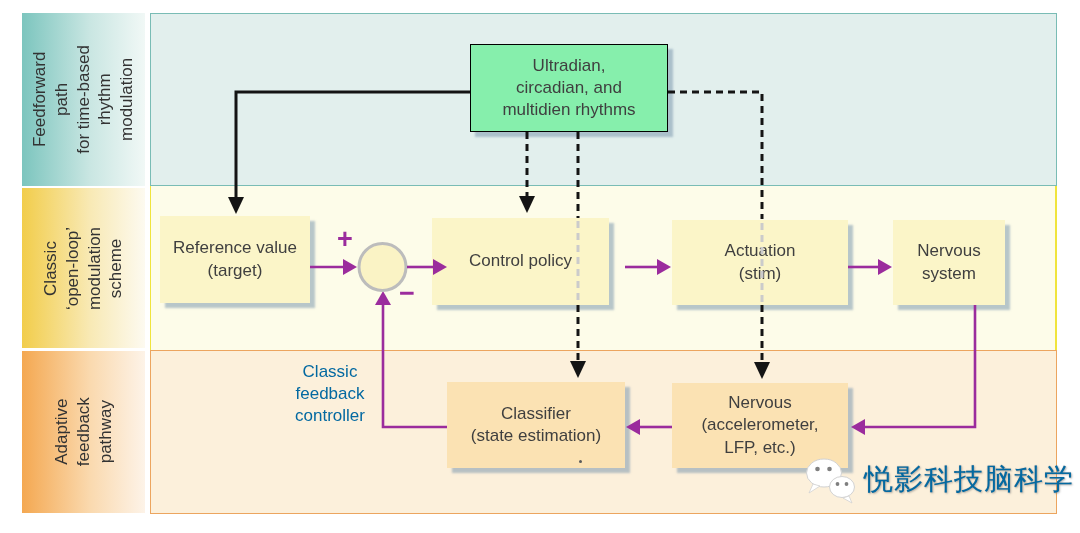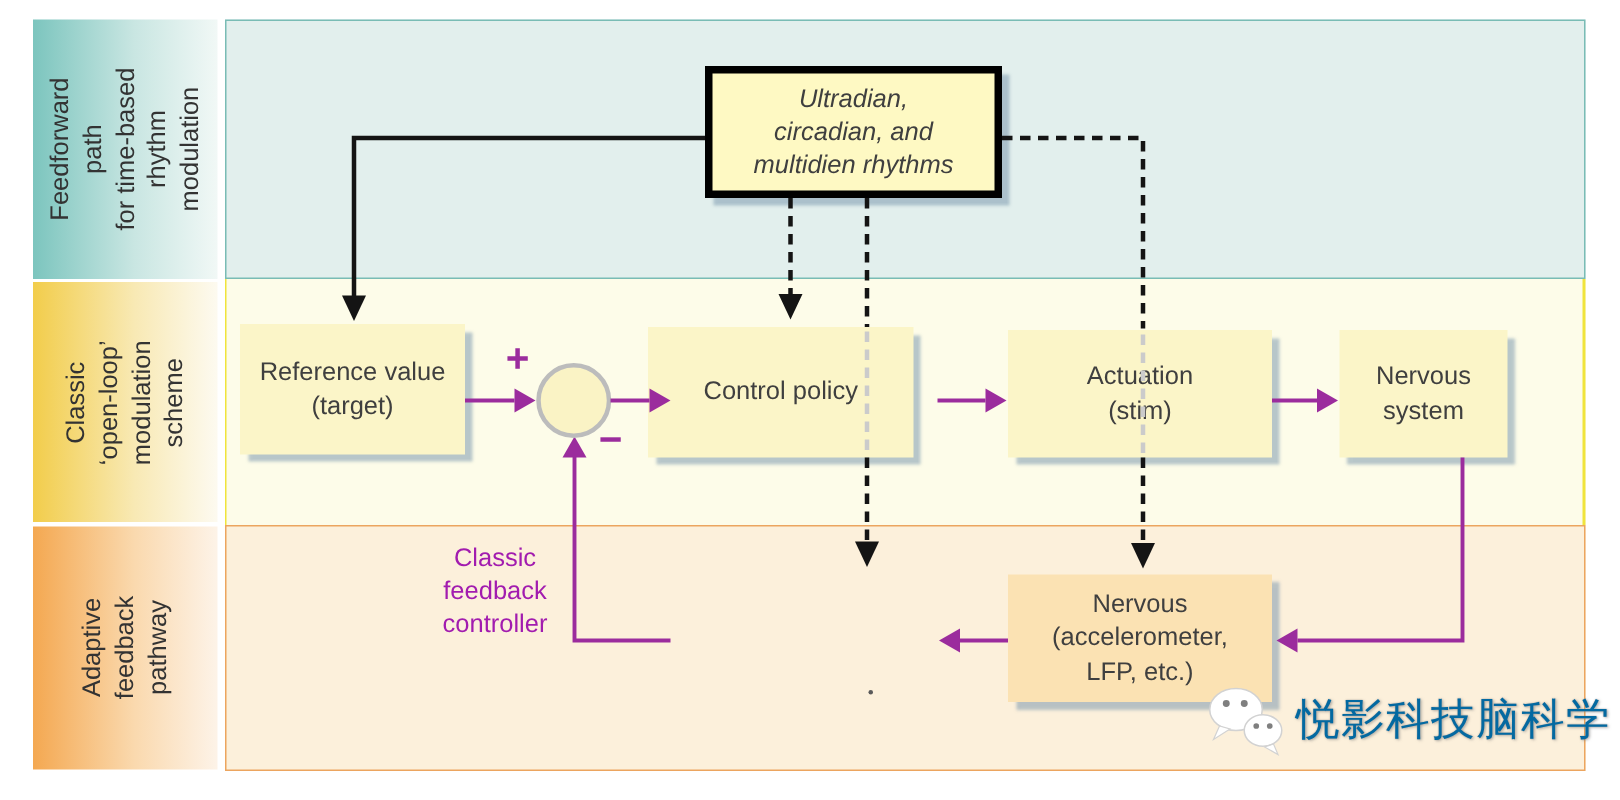--- a/index.html
+++ b/index.html
@@ -17,42 +17,42 @@
   
   .band { position:absolute; left:150px; width:907px; z-index:1; }
   .band-top { top:13px;  height:173px; background:#e2efed; border:1.5px solid #79bcb5; }
   .band-mid { top:186px; height:164px; background:#fdfce9; border-left:1.5px solid #f0e43c; border-right:2px solid #f0e43c; }
   .band-bot { top:350px; height:164px; background:#fcf0db; border:1.5px solid #eca55f; }
 
   
   .box { position:absolute; display:flex; align-items:center; justify-content:center;
          text-align:center; white-space:pre-line; font-size:17px; line-height:1.3; color:#3f3f3f;
          box-shadow:5px 5px 2px rgba(126,153,175,0.55); z-index:3; }
-  .box-teal   { background:#fef9c3; border:5px solid #000000;font-style:italic; }
+  .box-teal   { background:#86efac; border:1px solid #000000; }
   .box-yellow { background:#fbf5c8; }
   .box-orange { background:#fbe2b3; }
 
   #box-rhythms    { left:470px; top:44px;  width:198px; height:88px; }
   #box-reference  { left:160px; top:216px; width:150px; height:87px; }
   #box-control    { left:432px; top:218px; width:177px; height:87px; }
   #box-actuation  { left:672px; top:220px; width:176px; height:85px; }
   #box-nervous    { left:893px; top:220px; width:112px; height:85px; }
   #box-classifier { left:447px; top:382px; width:178px; height:86px; }
   #box-sensor     { left:672px; top:383px; width:176px; height:85px; }
 
   
   svg.overlay { position:absolute; left:0; top:0; z-index:5; pointer-events:none; }
 
   
   .sign { position:absolute; z-index:6; color:#9b2c9d; font-weight:bold; font-size:27px; width:26px; text-align:center; }
   #sign-plus  { left:332px; top:224px; }
   #sign-minus { left:394px; top:278px; }
 
   #fb-controller { position:absolute; left:276px; top:361px; width:108px; z-index:6;
-                   text-align:center; white-space:pre-line; font-size:17px; line-height:1.3; color:#a21caf; }
+                   text-align:center; white-space:pre-line; font-size:17px; line-height:1.3; color:#0369a1; }
 
   #stray-dot { position:absolute; left:579px; top:460px; width:3px; height:3px; background:#5a5a5a; border-radius:50%; z-index:6; }
 
   
   .watermark { position:absolute; left:804px; top:456px; display:flex; align-items:center; z-index:7; }
   .watermark .wm-text { font-size:29px; letter-spacing:1px; color:#0369a1; margin-left:6px;
                         text-shadow:0 0 1px #9a9a9a, 1px 1px 2px rgba(120,120,120,0.55); white-space:nowrap; }
 </style>
 </head>
 <body>
@@ -84,20 +84,22 @@
   <div class="box box-teal" id="box-rhythms">Ultradian,
 circadian, and
 multidien rhythms</div>
   <div class="box box-yellow" id="box-reference">Reference value
 (target)</div>
   <div class="box box-yellow" id="box-control">Control policy</div>
   <div class="box box-yellow" id="box-actuation">Actuation
 (stim)</div>
   <div class="box box-yellow" id="box-nervous">Nervous
 system</div>
+  <div class="box box-orange" id="box-classifier">Classifier
+(state estimation)</div>
   <div class="box box-orange" id="box-sensor">Nervous
 (accelerometer,
 LFP, etc.)</div>
 
   <svg class="overlay" width="1080" height="533" viewBox="0 0 1080 533">
 
     <path d="M470,92 H236 V198" fill="none" stroke="#141414" stroke-width="3"></path>
     <polygon points="236,214 228,197 244,197" fill="#141414"></polygon>
 
     <path d="M527,132 V196" fill="none" stroke="#141414" stroke-width="3" stroke-dasharray="7 5"></path>

